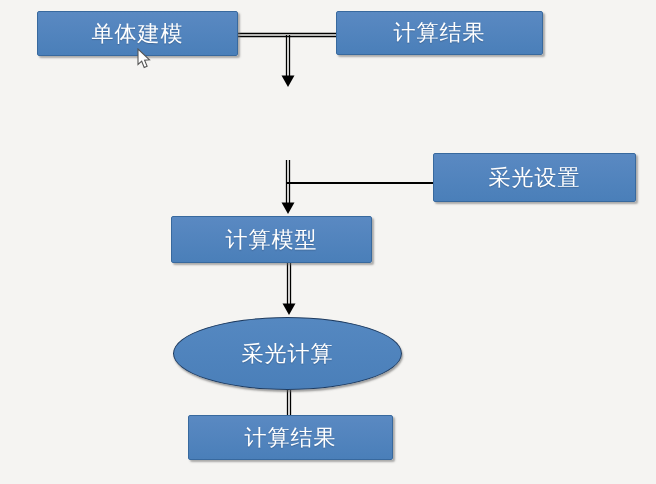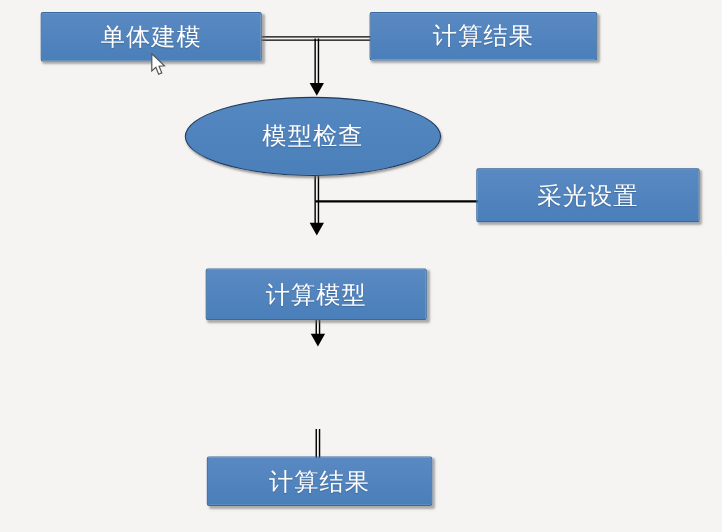--- a/index.html
+++ b/index.html
@@ -92,32 +92,32 @@
   </svg>
 
   <div class="node rect" style="left:37px; top:11px; width:201px; height:45px;">
     <span>单体建模</span>
   </div>
 
   <div class="node rect" style="left:336px; top:11px; width:207px; height:44px;">
     <span>计算结果</span>
   </div>
 
-  <div class="node ellipse" style="left:168px; top:88px; width:233px; height:72px;">
-    <span>模型检查</span>
-  </div>
 
   <div class="node rect" style="left:433px; top:153px; width:203px; height:49px;">
     <span>采光设置</span>
   </div>
 
-  <div class="node rect" style="left:187px; top:216px; width:201px; height:47px;margin-top:28px;">
+  <div class="node rect" style="left:171px; top:216px; width:201px; height:47px;">
     <span>计算模型</span>
   </div>
 
+  <div class="node ellipse" style="left:173px; top:317px; width:229px; height:73px;">
+    <span>采光计算</span>
+  </div>
 
   <div class="node rect" style="left:188px; top:415px; width:205px; height:45px;">
     <span>计算结果</span>
   </div>
 
   <svg class="cursor" width="16" height="22" viewBox="0 0 16 22">
     <path d="M1,1 L1,16.5 L4.7,13.2 L7.2,19.5 L10.1,18.2 L7.6,12.2 L12.5,11.8 Z" fill="#ffffff" stroke="#555555" stroke-width="1.1"></path>
   </svg>
 
 </div>

